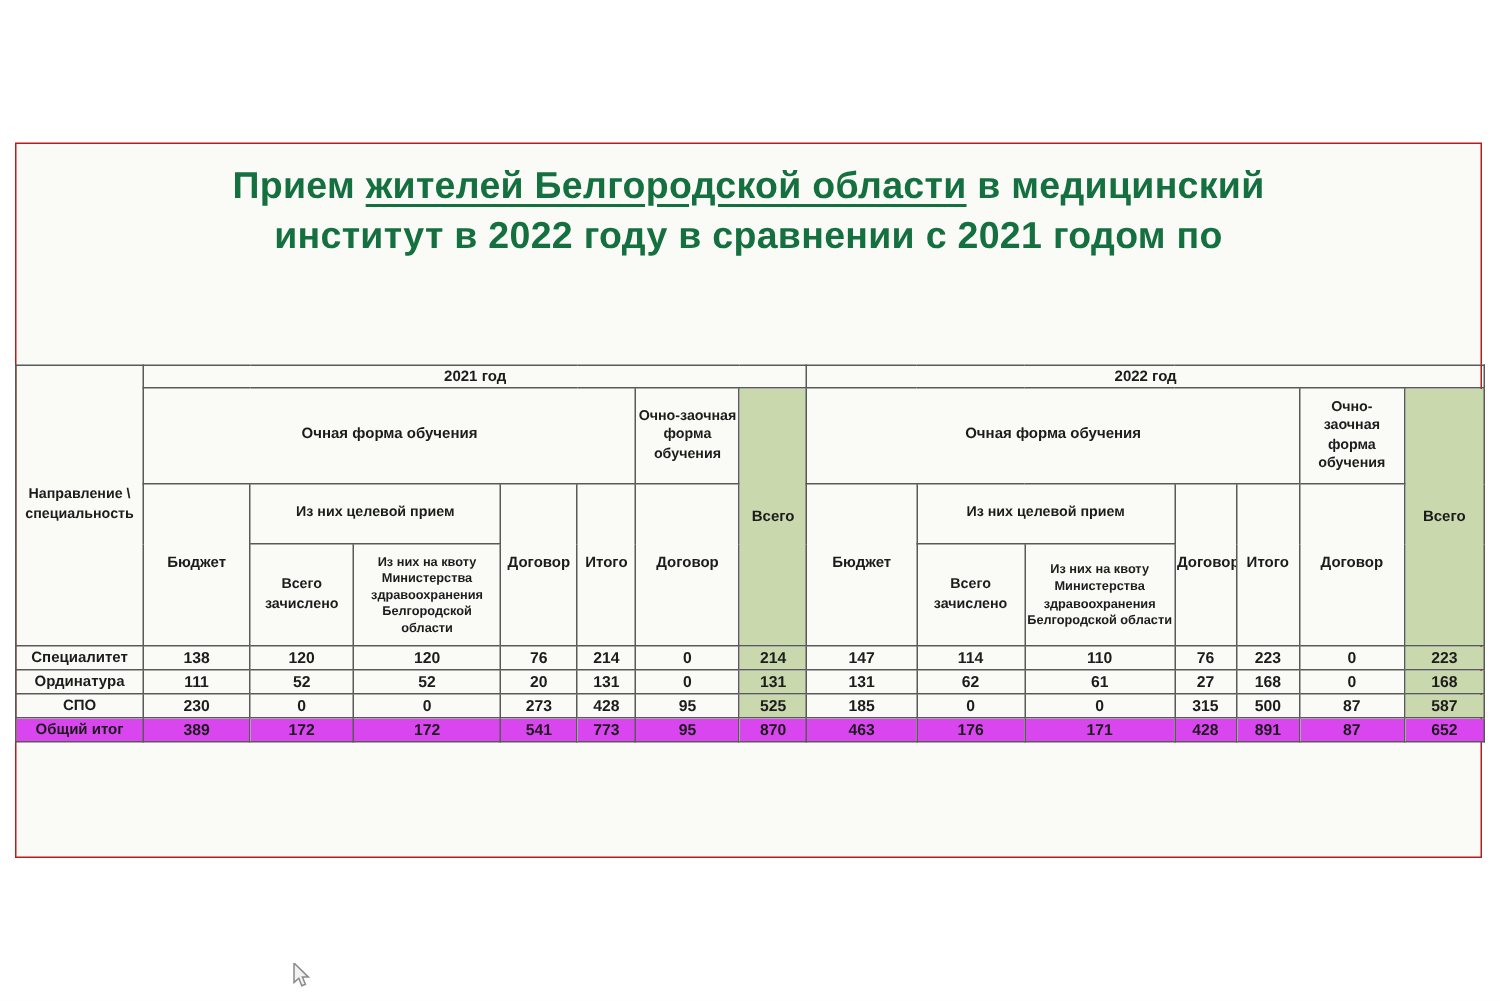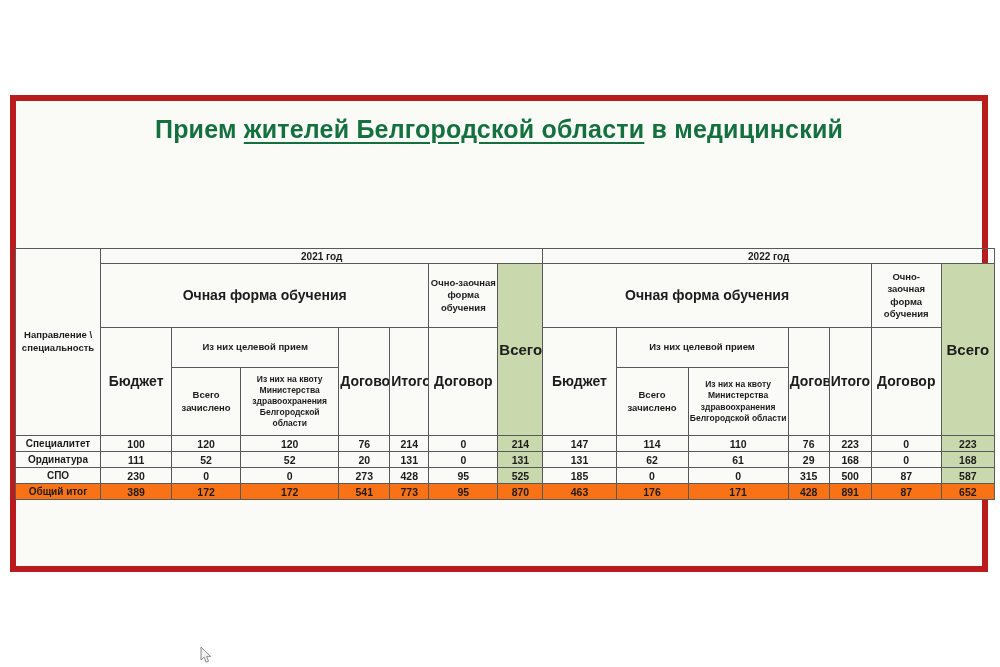--- a/index.html
+++ b/index.html
@@ -3,21 +3,21 @@
 <meta charset="utf-8">
 <style>
   * { margin: 0; padding: 0; box-sizing: border-box; }
   html, body { width: 1000px; height: 667px; background: #ffffff; overflow: hidden; }
   body { font-family: "Liberation Sans", sans-serif; position: relative; }
 
   .stage { position: absolute; left: 0; top: 0; width: 1000px; height: 667px; background: #ffffff; }
 
   .slide {
     position: absolute; left: 10px; top: 95px; width: 978px; height: 477px;
-    background: #fafaf7; border: 6px solid #b91c1c;
+    background: #fafaf7; border: 1px solid #b91c1c;
   }
 
   .title { position: absolute; left: 0; top: 12px; width: 100%; text-align: center;
            font-weight: bold; font-size: 25px; line-height: 33px; color: #15703f;
            letter-spacing: 0.2px; }
   .title .ul { text-decoration: underline; text-decoration-thickness: 2px; text-underline-offset: 4px; }
 
   table.adm {
     position: absolute; left: -1px; top: 147px; width: 980px;
     border-collapse: collapse; table-layout: fixed;
@@ -27,42 +27,43 @@
     border: 1px solid #595959; text-align: center; vertical-align: middle;
     font-weight: bold; padding: 0 1px; overflow: hidden;
   }
   tr.r-year  { height: 15px; }
   tr.r-form  { height: 64px; }
   tr.r-targ  { height: 40px; }
   tr.r-sub   { height: 68px; }
   tr.r-data  { height: 16px; }
 
   th.year   { font-size: 10px; }
-  th.h10    { font-size: 14px; line-height: 1.25; }
+  th.h10    { font-size: 10px; line-height: 1.25; }
   th.h9     { font-size: 9.5px; line-height: 1.3; }
   th.quota  { font-size: 8.5px; line-height: 1.3; }
   th.corner { font-size: 9.5px; line-height: 1.35; }
-  th.vsego  { font-size: 15px; }
+  th.vsego  { font-size: 10px; }
 
   td.num { font-size: 10.5px; }
   td.lbl { font-size: 10px; text-align: left; padding-left: 3px; }
 
   .green { background: #c9d8ad; }
-  tr.total-row td { background: #f97316; }
+  tr.total-row td { background: #d946ef; }
 
   .cursor { position: absolute; left: 184px; top: 546px; width: 13px; height: 17px; }
 </style>
 </head>
 <body>
 
 <div class="stage">
   <div class="slide">
 
     <div class="title">
       <div><span>Прием </span><span class="ul">жителей Белгородской области</span><span> в медицинский</span></div>
+      <div>институт в 2022 году в сравнении с 2021 годом по</div>
     </div>
 
     <table class="adm">
       <colgroup>
         <col style="width:85px">
           <col style="width:71px">
           <col style="width:69px">
           <col style="width:98px">
         <col style="width:51px">
           <col style="width:39px">
@@ -105,21 +106,21 @@
         <tr class="r-sub">
           <th class="h9">Всего зачислено</th>
           <th class="quota">Из них на квоту Министерства здравоохранения Белгородской области</th>
           <th class="h9">Всего зачислено</th>
           <th class="quota">Из них на квоту Министерства здравоохранения Белгородской области</th>
         </tr>
       </thead>
       <tbody>
           <tr class="r-data">
             <td class="lbl">Специалитет</td>
-            <td class="num">100</td>
+            <td class="num">138</td>
             <td class="num">120</td>
             <td class="num">120</td>
             <td class="num">76</td>
             <td class="num">214</td>
             <td class="num">0</td>
             <td class="num green">214</td>
             <td class="num">147</td>
             <td class="num">114</td>
             <td class="num">110</td>
             <td class="num">76</td>
@@ -132,21 +133,21 @@
             <td class="num">111</td>
             <td class="num">52</td>
             <td class="num">52</td>
             <td class="num">20</td>
             <td class="num">131</td>
             <td class="num">0</td>
             <td class="num green">131</td>
             <td class="num">131</td>
             <td class="num">62</td>
             <td class="num">61</td>
-            <td class="num">29</td>
+            <td class="num">27</td>
             <td class="num">168</td>
             <td class="num">0</td>
             <td class="num green">168</td>
           </tr>
           <tr class="r-data">
             <td class="lbl">СПО</td>
             <td class="num">230</td>
             <td class="num">0</td>
             <td class="num">0</td>
             <td class="num">273</td>

